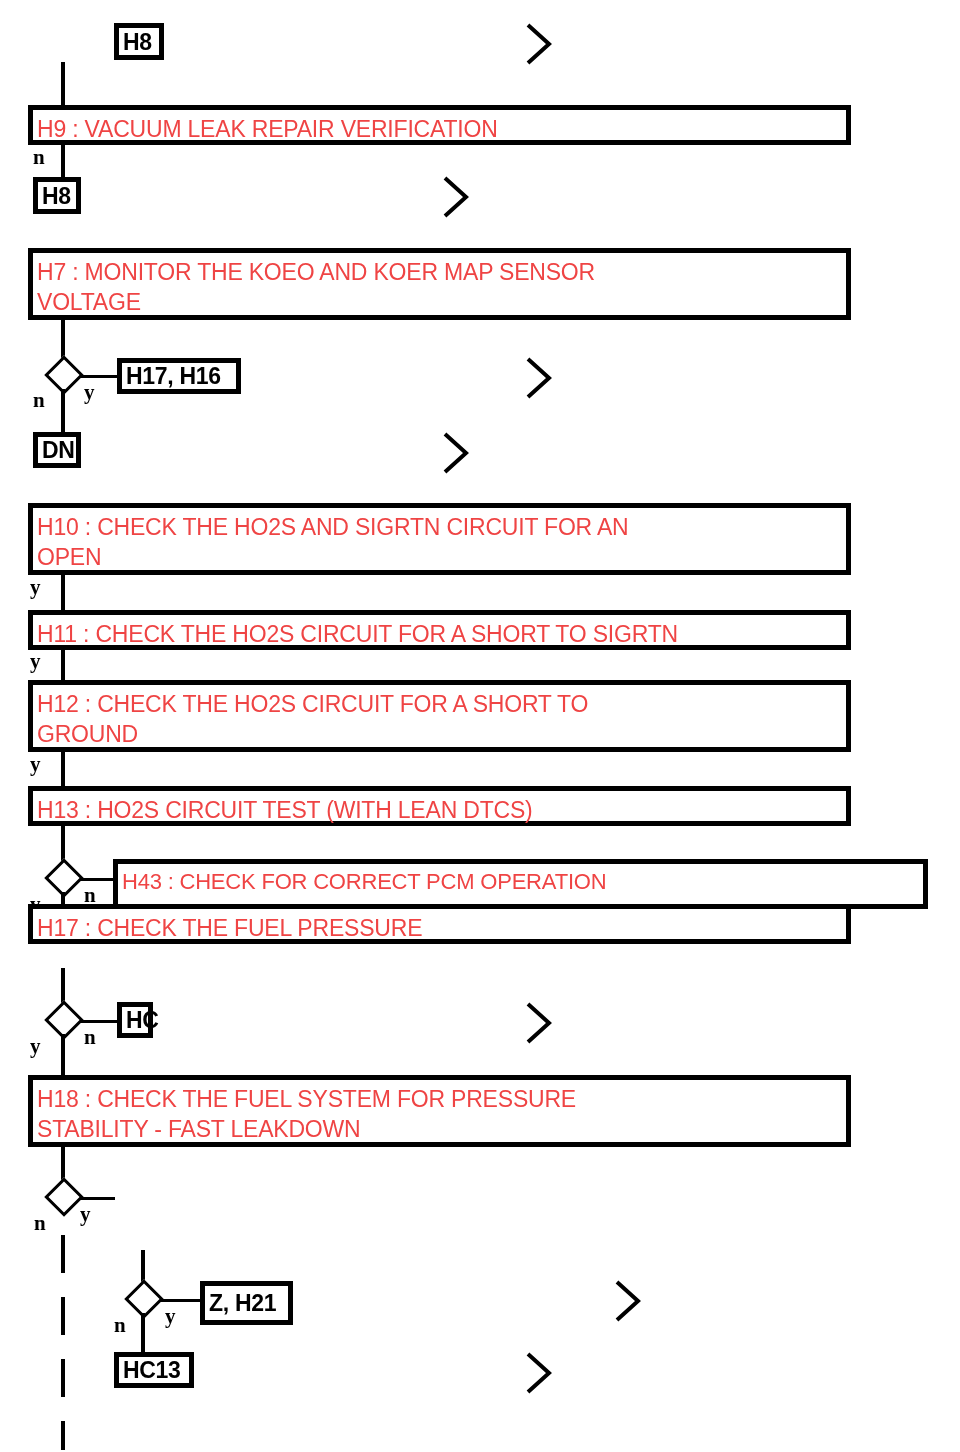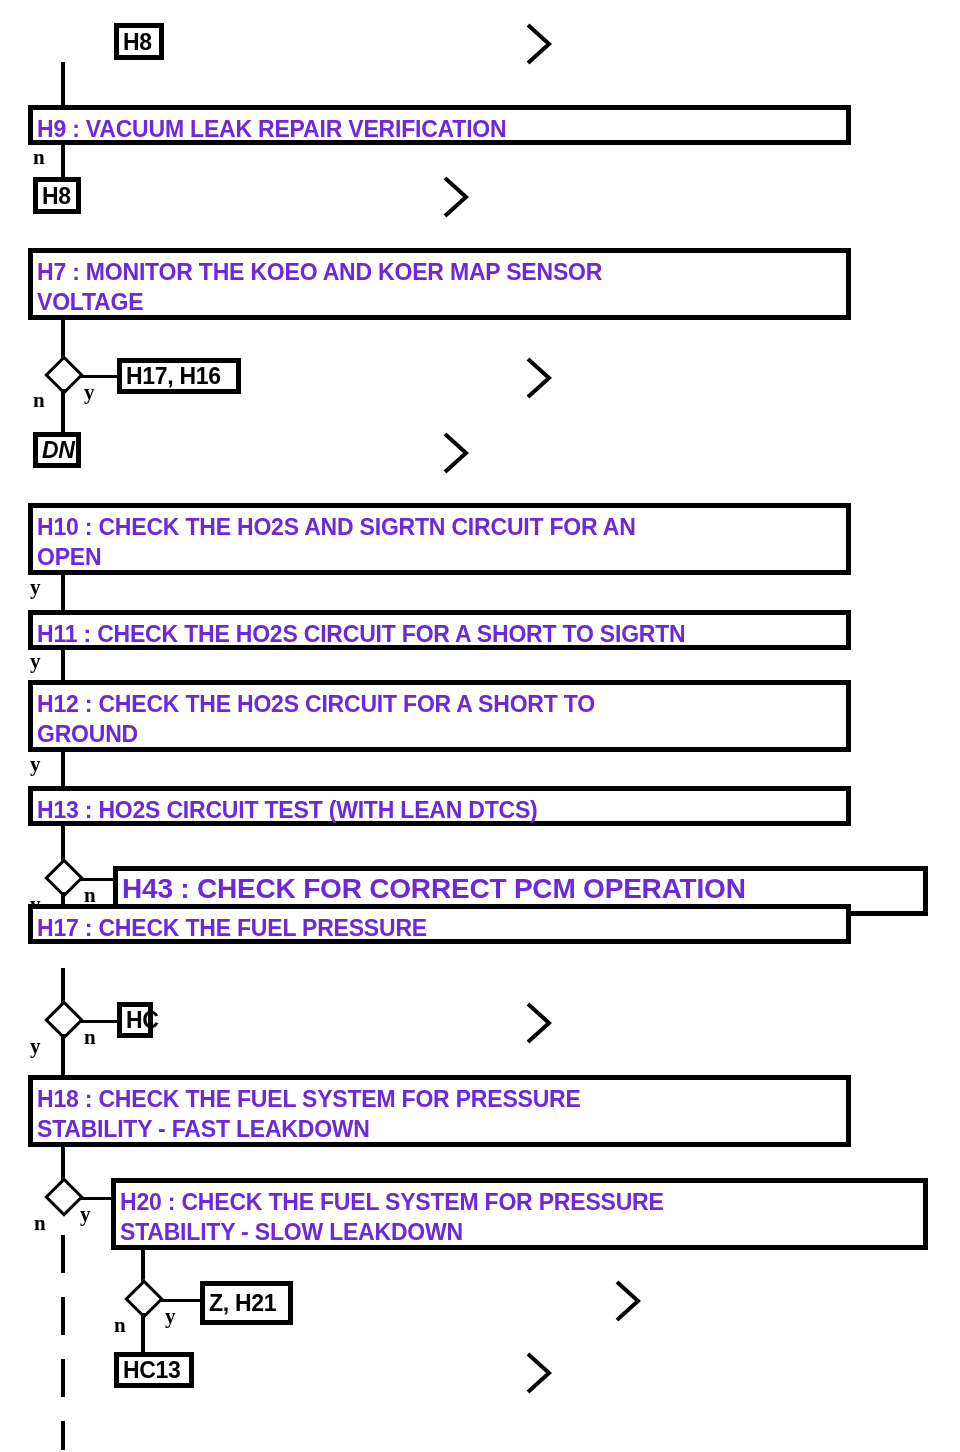--- a/index.html
+++ b/index.html
@@ -16,22 +16,22 @@
     overflow: hidden;
     padding-left: 13px;
   }
 
   
   .pbox {
     position: absolute;
     box-sizing: border-box;
     border: 5px solid #000000;
     background: #ffffff;
-    color: #6d28d9;
-    font-weight: bold;
+    color: #ef4444;
+    font-weight: normal;
     font-size: 23px;
     line-height: 30px;
     letter-spacing: -0.2px;
     padding: 4px 2px 2px 4px;
     white-space: pre-line;
   }
 
   
   .rbox {
     position: absolute;
@@ -143,21 +143,21 @@
 
   <div class="chev" style="left:524px; top:355px;">
     <svg width="30" height="46" viewBox="0 0 30 46">
         <polyline points="4,4 25,23 4,42" fill="none" stroke="#000000" stroke-width="4"></polyline>
       </svg>
   </div>
 
   <div class="vline" style="left:61px; top:389px; height:44px;"></div>
   <div class="blabel" style="left:33px; top:390px;">n</div>
 
-  <div class="rbox" style="left:33px; top:432px; width:48px; height:36px;font-style:italic;">DN</div>
+  <div class="rbox" style="left:33px; top:432px; width:48px; height:36px;">DN</div>
 
   <div class="chev" style="left:441px; top:430px;">
     <svg width="30" height="46" viewBox="0 0 30 46">
         <polyline points="4,4 25,23 4,42" fill="none" stroke="#000000" stroke-width="4"></polyline>
       </svg>
   </div>
 
   <div class="pbox" style="left:28px; top:503px; width:823px; height:72px;">H10 : CHECK THE HO2S AND SIGRTN CIRCUIT FOR AN
 OPEN</div>
   <div class="vline" style="left:61px; top:575px; height:36px;"></div>
@@ -174,21 +174,21 @@
 
   <div class="pbox" style="left:28px; top:786px; width:823px; height:40px;">H13 : HO2S CIRCUIT TEST (WITH LEAN DTCS)</div>
 
   <div class="vline" style="left:61px; top:826px; height:38px;"></div>
 
   <div class="diamond" style="left:50px; top:864px;"></div>
 
   <div class="hline" style="left:80px; top:878px; width:38px;"></div>
   <div class="blabel" style="left:84px; top:885px;">n</div>
 
-  <div class="pbox" style="left:113px; top:859px; width:815px; height:50px; font-size:28px; line-height:28px;margin-top:7px;">H43 : CHECK FOR CORRECT PCM OPERATION</div>
+  <div class="pbox" style="left:113px; top:859px; width:815px; height:50px; font-size:22px; line-height:28px;">H43 : CHECK FOR CORRECT PCM OPERATION</div>
 
   <div class="vline" style="left:61px; top:892px; height:36px;"></div>
   <div class="blabel" style="left:30px; top:894px;">y</div>
 
   <div class="pbox" style="left:28px; top:904px; width:823px; height:40px;">H17 : CHECK THE FUEL PRESSURE</div>
 
   <div class="vline" style="left:61px; top:968px; height:38px;"></div>
 
   <div class="diamond" style="left:50px; top:1006px;"></div>
 
@@ -212,22 +212,20 @@
   <div class="vline" style="left:61px; top:1147px; height:36px;"></div>
 
   <div class="diamond" style="left:50px; top:1183px;"></div>
 
   <div class="hline" style="left:80px; top:1197px; width:35px;"></div>
   <div class="blabel" style="left:80px; top:1204px;">y</div>
 
   <div class="blabel" style="left:34px; top:1213px;">n</div>
   <div class="vdash" style="left:61px; top:1235px; height:215px;"></div>
 
-  <div class="pbox" style="left:111px; top:1178px; width:817px; height:72px;">H20 : CHECK THE FUEL SYSTEM FOR PRESSURE
-STABILITY - SLOW LEAKDOWN</div>
 
   <div class="vline" style="left:141px; top:1250px; height:35px;"></div>
 
   <div class="diamond" style="left:130px; top:1285px;"></div>
 
   <div class="hline" style="left:160px; top:1299px; width:42px;"></div>
   <div class="blabel" style="left:165px; top:1306px;">y</div>
 
   <div class="rbox" style="left:200px; top:1281px; width:93px; height:44px;">Z, H21</div>
 

